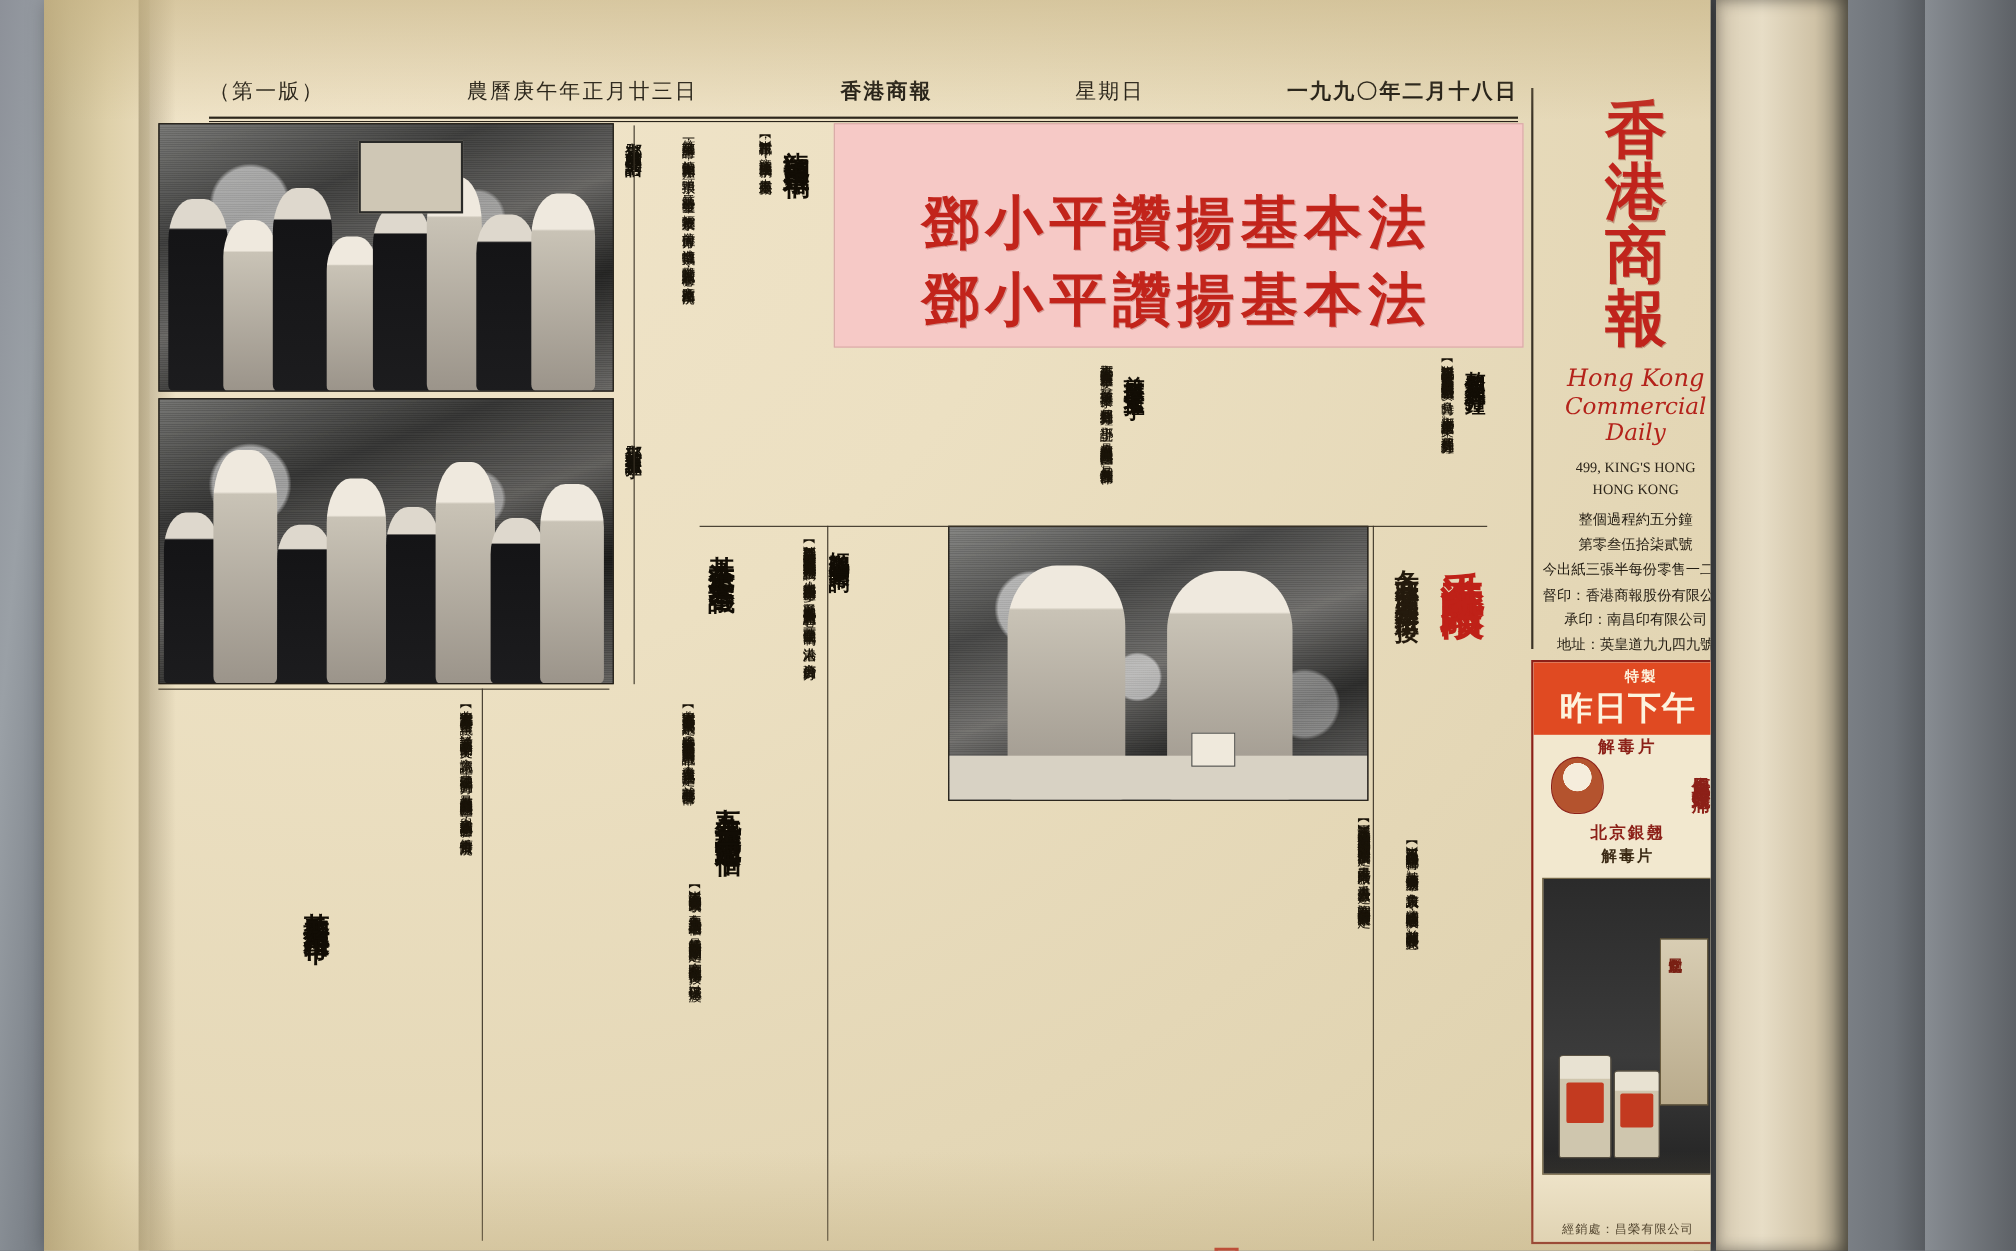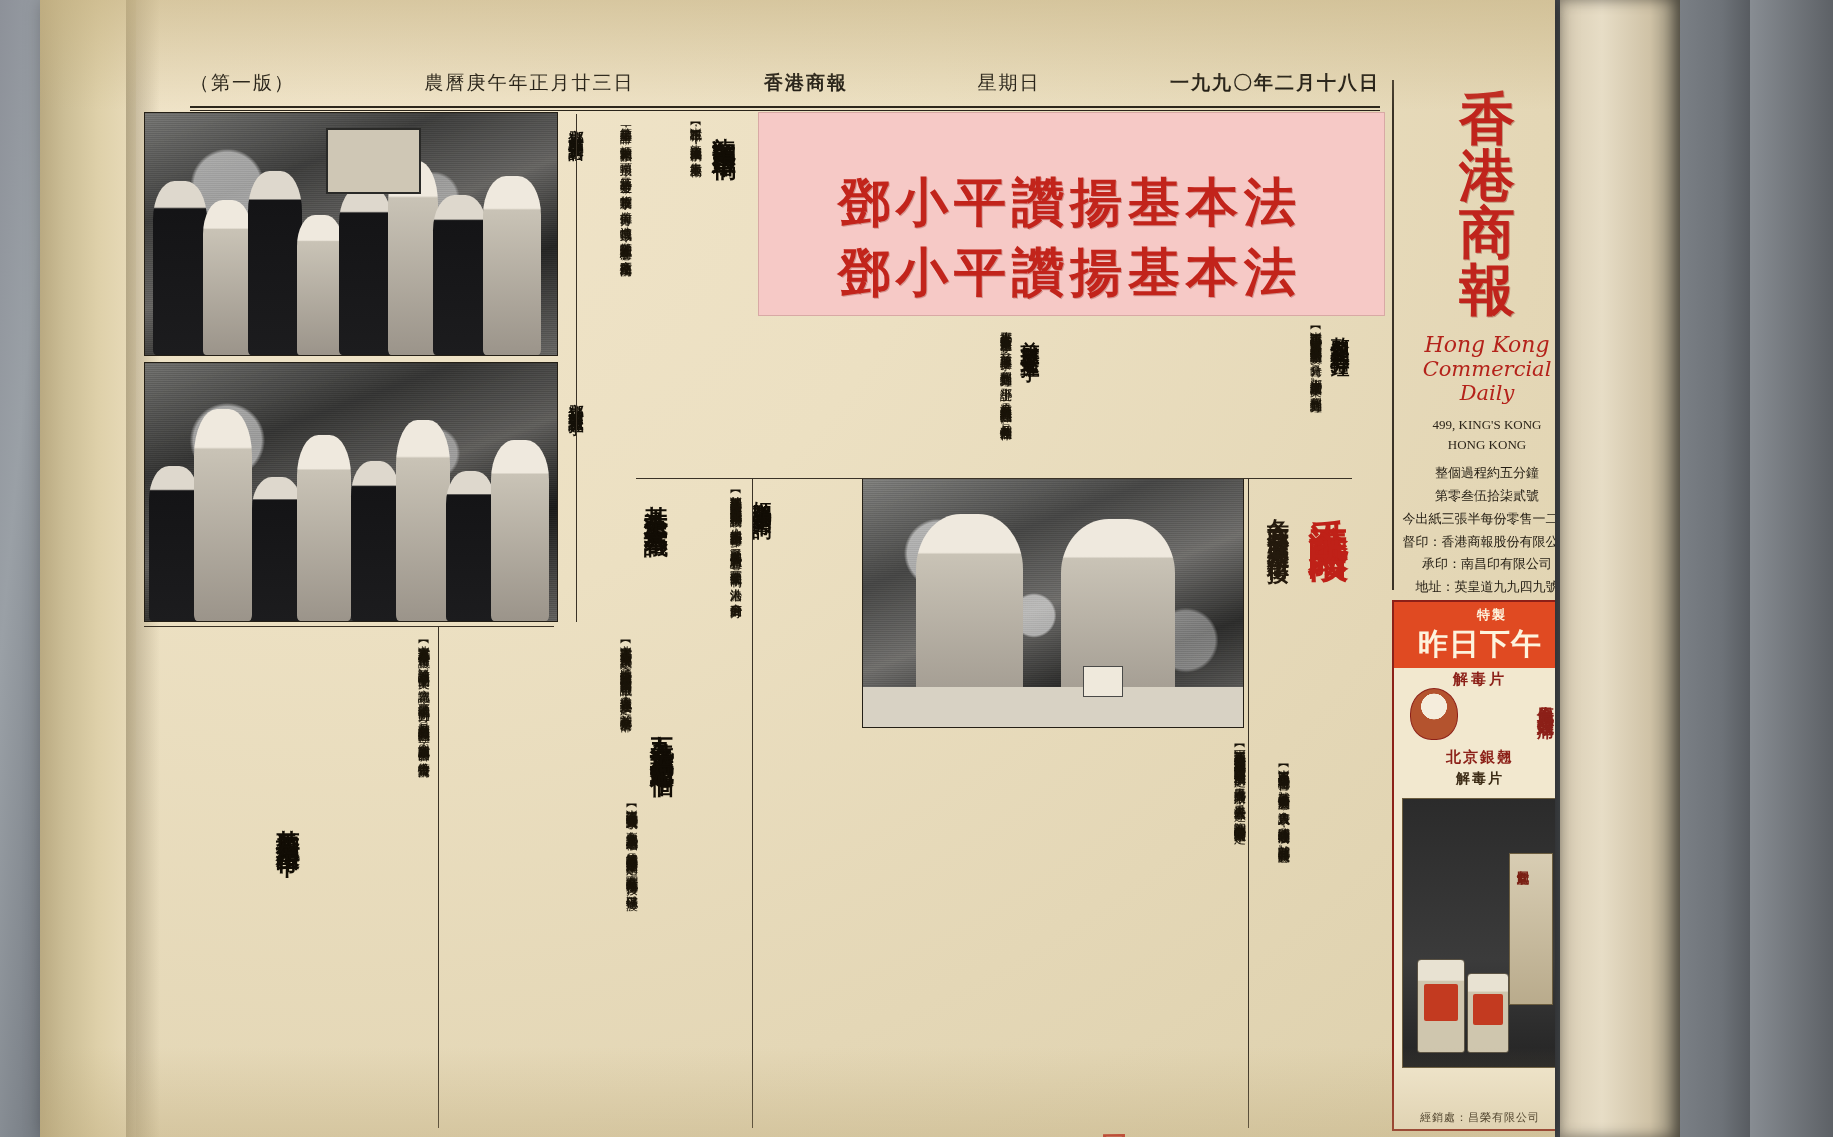--- a/index.html
+++ b/index.html
@@ -353,21 +353,21 @@
     <div id="nameplate">
       <div class="np-cn">
         <span>香</span>
         <span>港</span>
         <span>商</span>
         <span>報</span>
       </div>
       <div class="np-en1">Hong Kong</div>
       <div class="np-en2">Commercial Daily</div>
       <div class="np-addr">
-        <div>499, KING'S KONG</div>
+        <div>499, KING'S HONG</div>
         <div>HONG KONG</div>
       </div>
       <div class="np-meta">
         <div>整個過程約五分鐘</div>
         <div>第零叁伍拾柒貳號</div>
         <div>今出紙三張半每份零售一二元</div>
         <div>督印：香港商報股份有限公司</div>
         <div>承印：南昌印有限公司</div>
         <div>地址：英皇道九九四九號</div>
       </div>

